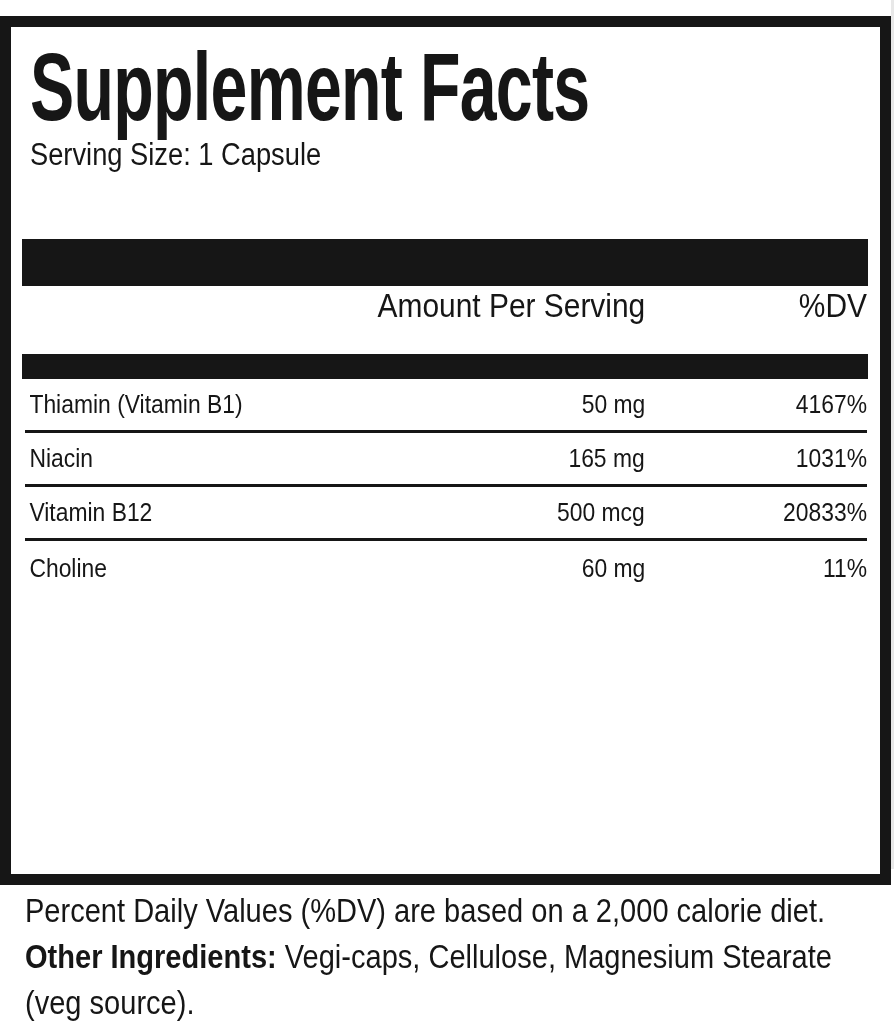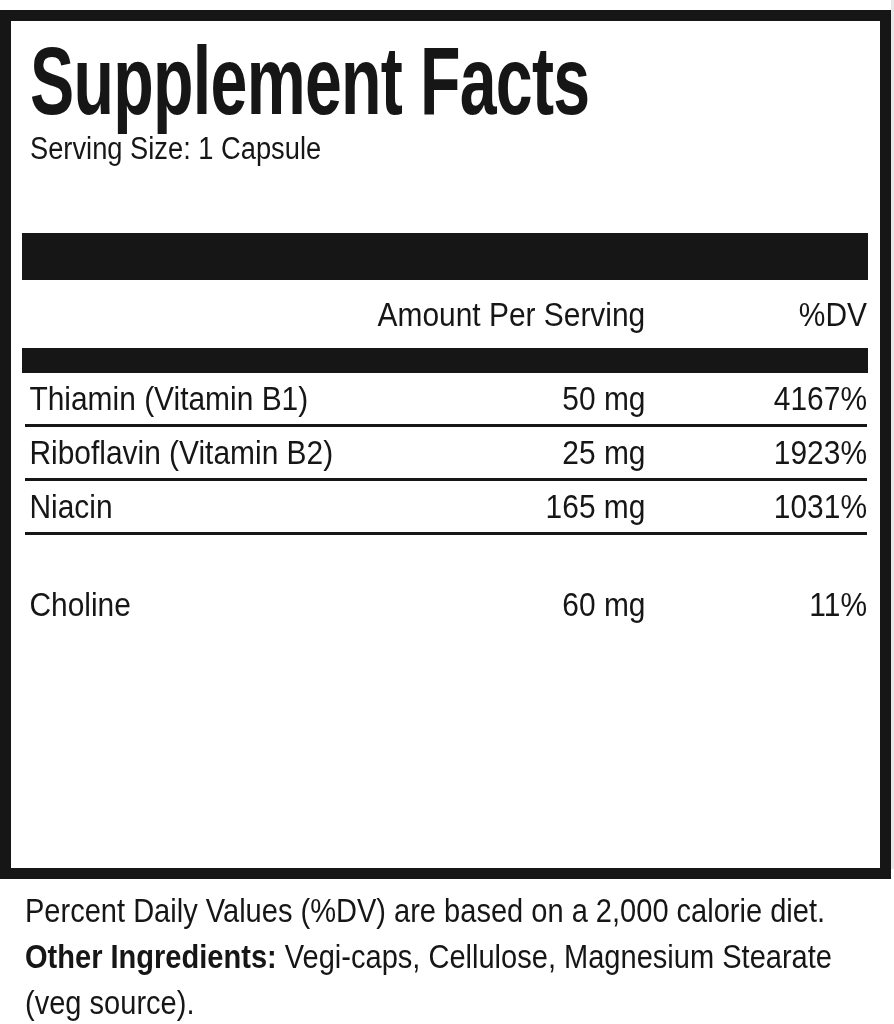--- a/index.html
+++ b/index.html
@@ -17,21 +17,21 @@
   .page{
     position:relative;
     width:894px;height:1024px;
     background:var(--paper);
   }
   .edge-strip{
     position:absolute;right:0;top:0;width:3px;height:869px;
     background:#e8e8e8;
   }
   .panel{
-    position:absolute;left:0;top:10px;
+    position:absolute;left:0;top:16px;
     width:891px;height:869px;
     box-sizing:border-box;
     border:11px solid var(--ink);
     background:var(--paper);
   }
   .title{
     position:absolute;left:19px;top:12px;margin:0;
     font-size:96px;font-weight:700;line-height:1;
     letter-spacing:-1px;white-space:nowrap;
     transform:scaleX(0.69);transform-origin:left top;
@@ -43,43 +43,43 @@
   }
   .bar{
     position:absolute;left:11px;width:846px;
     background:var(--ink);
   }
   .bar.thick{top:212px;height:47px;}
   .bar.thin{top:327px;height:25px;}
   .header-row{
     position:absolute;left:14px;top:259px;
     width:842px;height:68px;
-    display:flex;align-items:center;
+    display:flex;align-items:flex-start;
     font-size:34px;
   }
   .spacer{flex:1;}
   .hdr{white-space:nowrap;}
   .hdr.amount{
     text-align:right;
     transform:scaleX(0.88);transform-origin:right center;
   }
   .hdr.dv{
     width:222px;flex-shrink:0;text-align:right;
     transform:scaleX(0.88);transform-origin:right center;
   }
   .rows{
     position:absolute;left:14px;top:352px;width:842px;
   }
   .row{
     box-sizing:border-box;height:54px;
     display:flex;align-items:center;
     border-bottom:3px solid var(--ink);
-    font-size:34px;
+    font-size:26px;
   }
-  .row:last-child{border-bottom:none;margin-top:42px;}
+  .row:last-child{border-bottom:none;}
   .cell{white-space:nowrap;}
   .cell.name{
     flex:1;text-align:left;padding-left:5px;
     transform:scaleX(0.88);transform-origin:left center;
   }
   .cell.amount{
     text-align:right;
     transform:scaleX(0.88);transform-origin:right center;
   }
   .cell.dv{
@@ -118,28 +118,28 @@
 
     <div class="bar thin"></div>
 
     <div class="rows" id="nutrient-rows">
         <div class="row">
     <span class="cell name">Thiamin (Vitamin B1)</span>
     <span class="cell amount">50 mg</span>
     <span class="cell dv">4167%</span>
   </div>
         <div class="row">
-    <span class="cell name">Riboflavin (Vitamin B2)</span>
-    <span class="cell amount">25 mg</span>
-    <span class="cell dv">1923%</span>
-  </div>
-        <div class="row">
     <span class="cell name">Niacin</span>
     <span class="cell amount">165 mg</span>
     <span class="cell dv">1031%</span>
+  </div>
+        <div class="row">
+    <span class="cell name">Vitamin B12</span>
+    <span class="cell amount">500 mcg</span>
+    <span class="cell dv">20833%</span>
   </div>
         <div class="row">
     <span class="cell name">Choline</span>
     <span class="cell amount">60 mg</span>
     <span class="cell dv">11%</span>
   </div>
       </div>
 
   </div>
 

